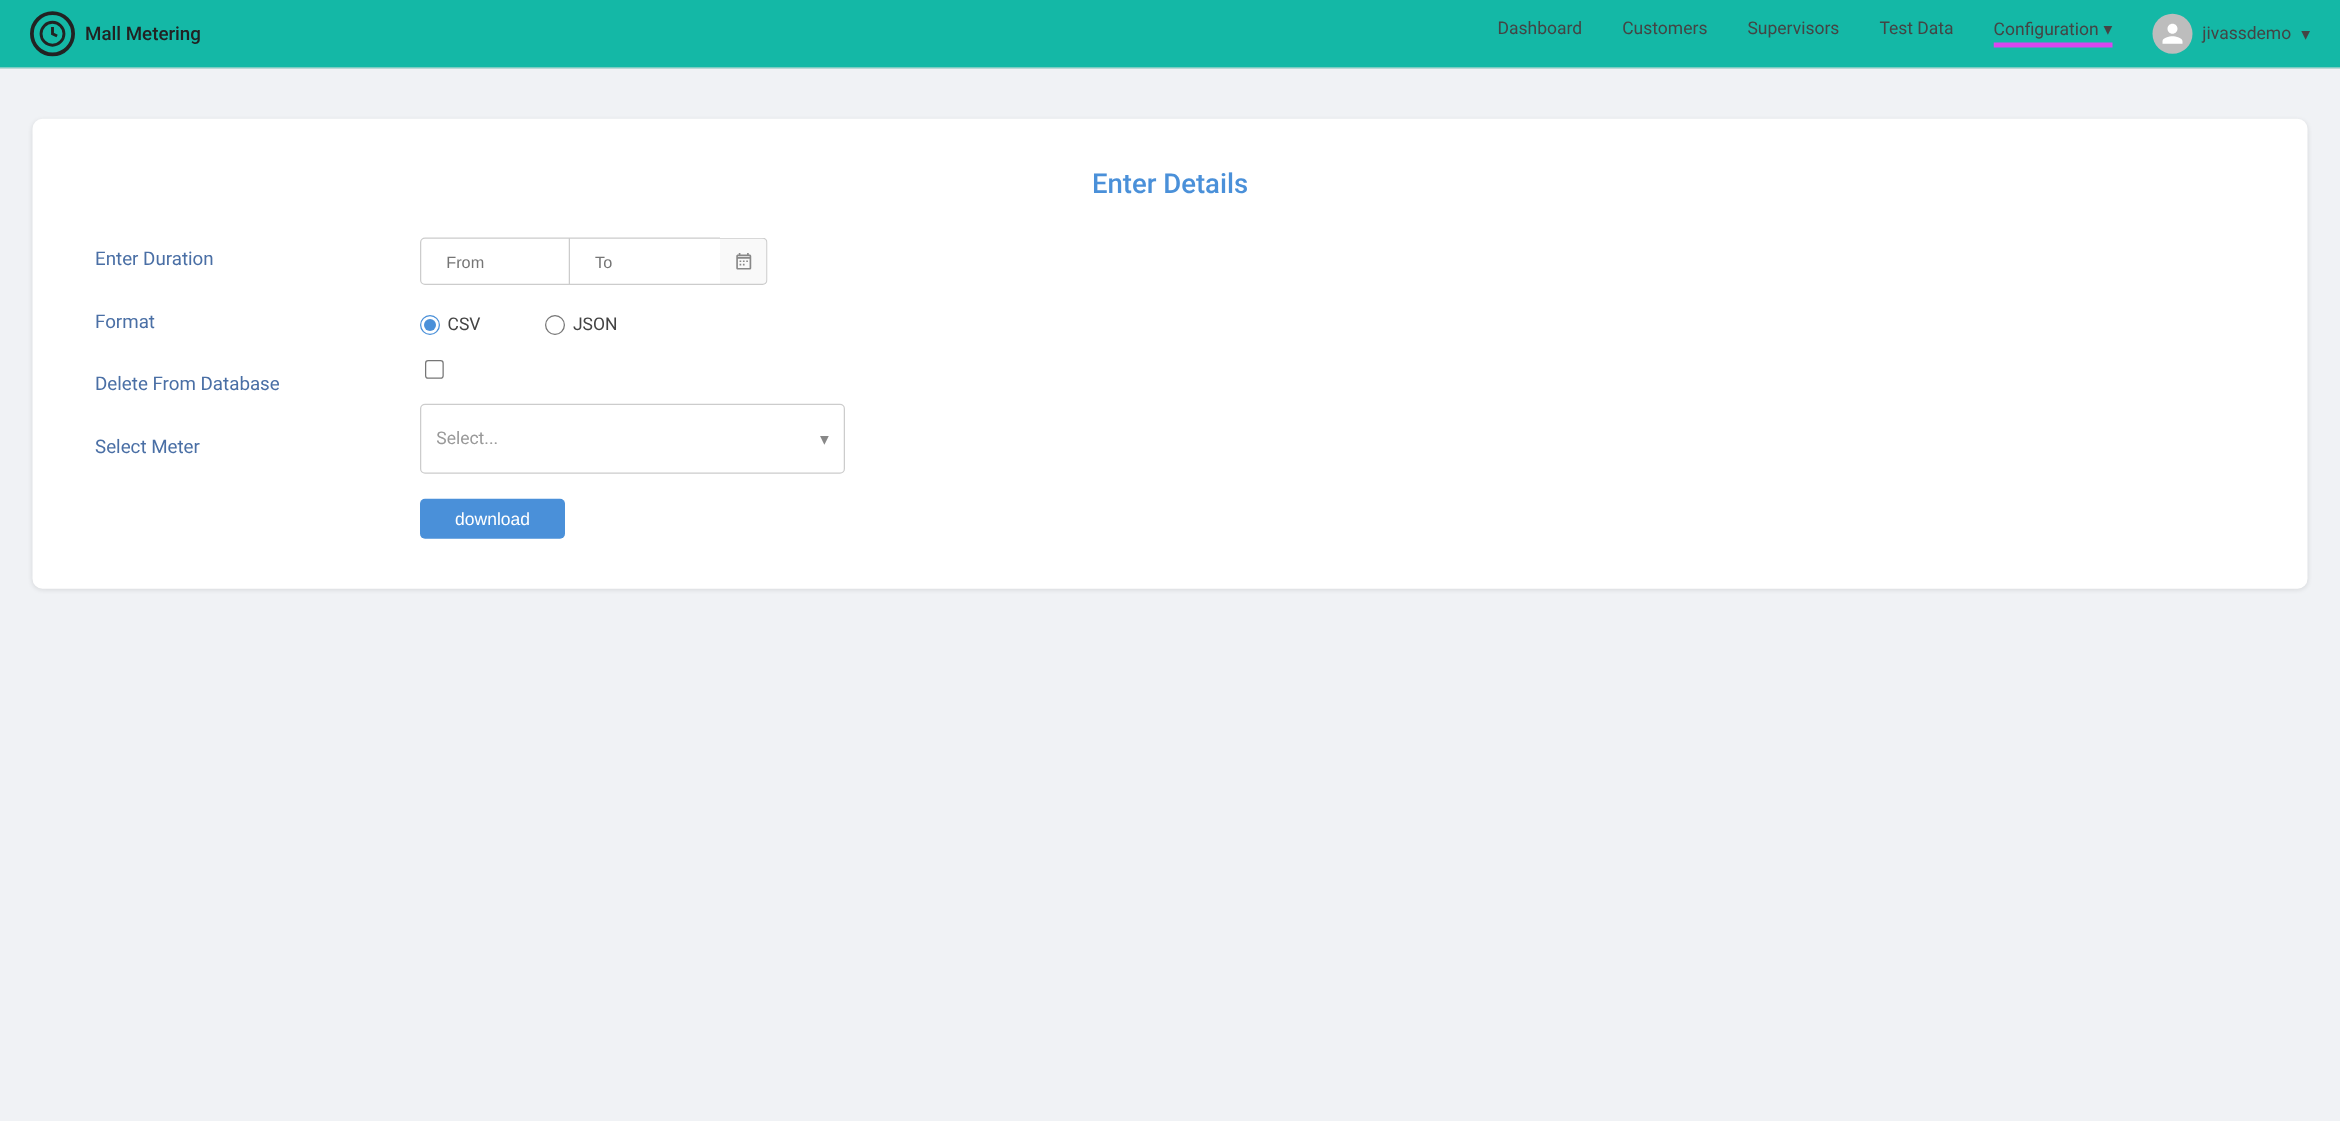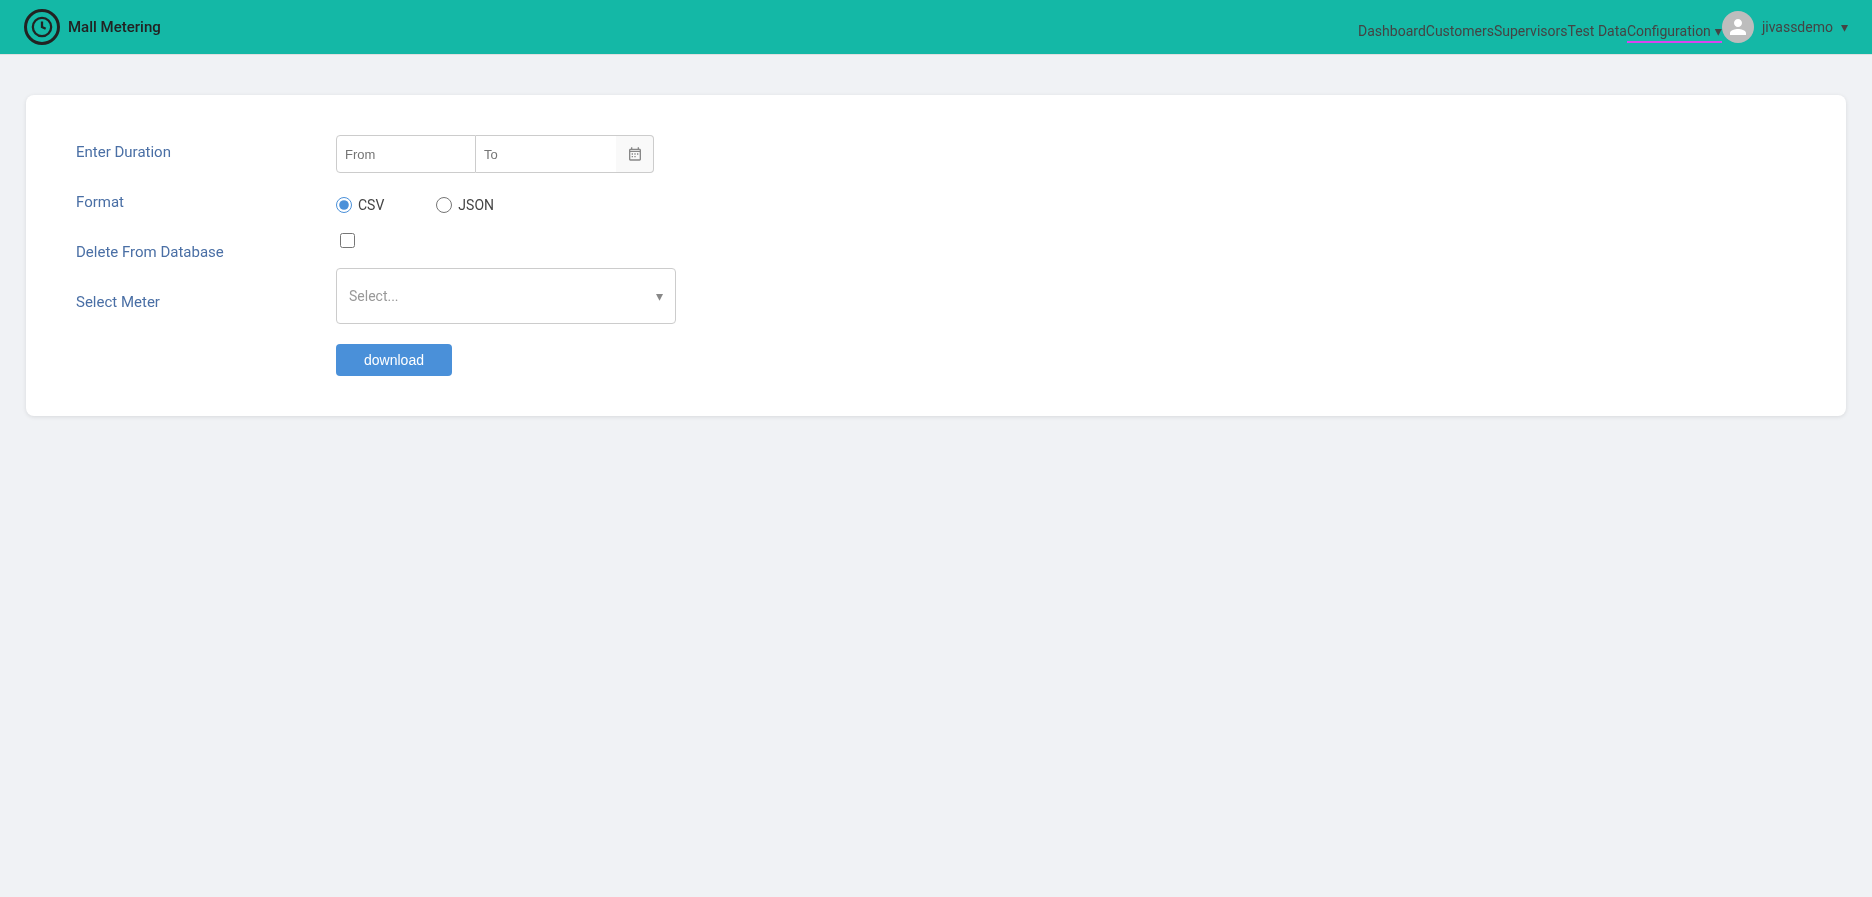--- a/index.html
+++ b/index.html
@@ -41,35 +41,36 @@
       border: 3px solid #222;
       border-radius: 50%;
       display: flex;
       align-items: center;
       justify-content: center;
       font-size: 18px;
     }
 
     .navbar-nav {
       display: flex;
-      align-items: flex-end;
+      align-items: flex-start;
+      gap: 32px;
       margin-left: auto;
     }
 
     .nav-link {
       font-size: 14px;
       color: #444;
       text-decoration: none;
       cursor: pointer;
       padding: 4px 0;
     }
 
     .nav-link.active {
       color: #444;
-      border-bottom: 2px solid #d946ef;
+      border-bottom: 4px solid #d946ef;
       padding-bottom: 2px;
     }
 
     .nav-link-dropdown {
       display: flex;
       align-items: center;
       gap: 4px;
     }
 
     .nav-user {
@@ -150,25 +151,25 @@
     
     .date-row {
       display: flex;
       align-items: center;
       gap: 0;
     }
 
     .date-input {
       height: 38px;
       border: 1px solid #ccc;
-      padding: 0 8px;
+      padding: 0 20px;
       font-size: 13px;
       color: #aaa;
       outline: none;
-      width: 140px;
+      width: 120px;
     }
 
     .date-input:first-child {
       border-right: 1px solid #ccc;
       border-radius: 4px 0 0 4px;
     }
 
     .date-input.to-input {
       border-left: none;
       border-right: none;
@@ -307,20 +308,21 @@
         </svg>
       </div>
       <span>jivassdemo</span>
       <span>▾</span>
     </div>
   </div>
 </nav>
 
 <div class="main-content">
   <div class="card">
+    <h2 class="card-title">Enter Details</h2>
 
     <div class="form-layout">
 
       <div class="form-labels">
         <span class="form-label">Enter Duration</span>
         <span class="form-label">Format</span>
         <span class="form-label">Delete From Database</span>
         <span class="form-label">Select Meter</span>
       </div>
 

